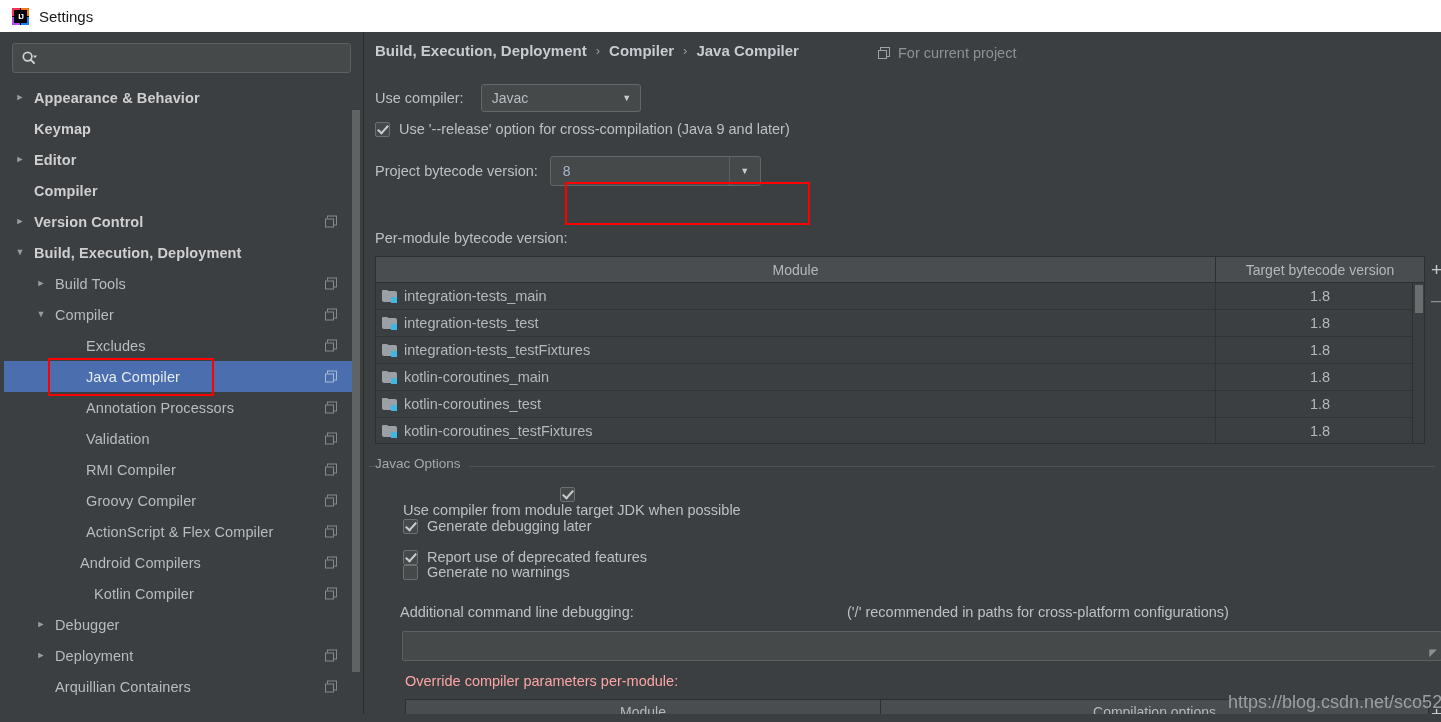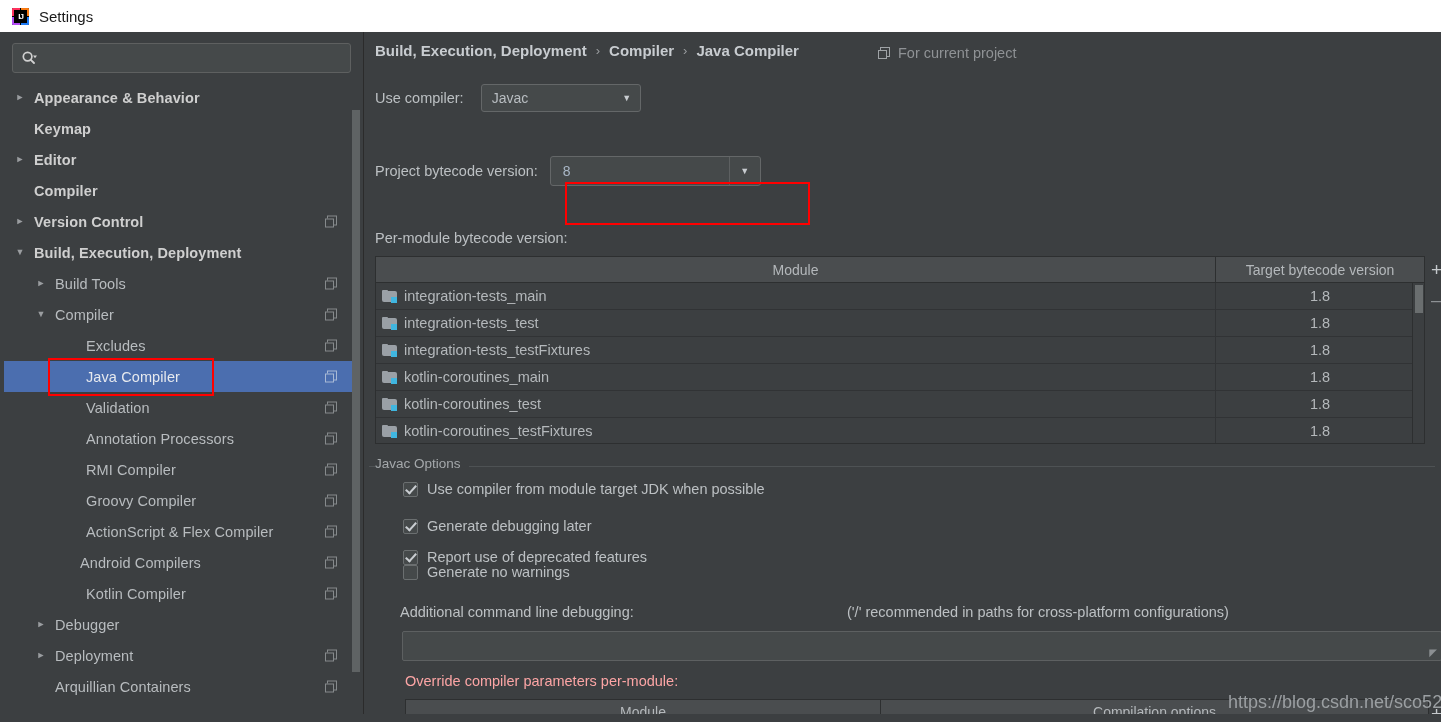--- a/index.html
+++ b/index.html
@@ -621,69 +621,69 @@
         <div class="tree-row selected" style="padding-left: 60px;">
           <span class="tree-arrow none">►</span>
           <span class="tree-label" style="margin-left: 6px;">Java Compiler</span>
           <span class="copy-badge">
             <span class="b1"></span>
             <span class="b2"></span>
           </span>
         </div>
         <div class="tree-row" style="padding-left: 60px;">
           <span class="tree-arrow none">►</span>
+          <span class="tree-label" style="margin-left: 6px;">Annotation Processors</span>
+          <span class="copy-badge">
+            <span class="b1"></span>
+            <span class="b2"></span>
+          </span>
+        </div>
+        <div class="tree-row" style="padding-left: 60px;">
+          <span class="tree-arrow none">►</span>
           <span class="tree-label" style="margin-left: 6px;">Validation</span>
           <span class="copy-badge">
             <span class="b1"></span>
             <span class="b2"></span>
           </span>
         </div>
         <div class="tree-row" style="padding-left: 60px;">
           <span class="tree-arrow none">►</span>
-          <span class="tree-label" style="margin-left: 6px;">Annotation Processors</span>
+          <span class="tree-label" style="margin-left: 6px;">RMI Compiler</span>
           <span class="copy-badge">
             <span class="b1"></span>
             <span class="b2"></span>
           </span>
         </div>
         <div class="tree-row" style="padding-left: 60px;">
           <span class="tree-arrow none">►</span>
-          <span class="tree-label" style="margin-left: 6px;">RMI Compiler</span>
+          <span class="tree-label" style="margin-left: 6px;">Groovy Compiler</span>
           <span class="copy-badge">
             <span class="b1"></span>
             <span class="b2"></span>
           </span>
         </div>
         <div class="tree-row" style="padding-left: 60px;">
           <span class="tree-arrow none">►</span>
-          <span class="tree-label" style="margin-left: 6px;">Groovy Compiler</span>
+          <span class="tree-label" style="margin-left: 6px;">ActionScript &amp; Flex Compiler</span>
           <span class="copy-badge">
             <span class="b1"></span>
             <span class="b2"></span>
           </span>
         </div>
         <div class="tree-row" style="padding-left: 60px;">
           <span class="tree-arrow none">►</span>
-          <span class="tree-label" style="margin-left: 6px;">ActionScript &amp; Flex Compiler</span>
+          <span class="tree-label" style="">Android Compilers</span>
           <span class="copy-badge">
             <span class="b1"></span>
             <span class="b2"></span>
           </span>
         </div>
         <div class="tree-row" style="padding-left: 60px;">
           <span class="tree-arrow none">►</span>
-          <span class="tree-label" style="">Android Compilers</span>
-          <span class="copy-badge">
-            <span class="b1"></span>
-            <span class="b2"></span>
-          </span>
-        </div>
-        <div class="tree-row" style="padding-left: 60px;">
-          <span class="tree-arrow none">►</span>
-          <span class="tree-label" style="margin-left: 6px; text-align: right;">Kotlin Compiler</span>
+          <span class="tree-label" style="margin-left: 14px; text-align: right;">Kotlin Compiler</span>
           <span class="copy-badge">
             <span class="b1"></span>
             <span class="b2"></span>
           </span>
         </div>
         <div class="tree-row" style="padding-left: 29px;">
           <span class="tree-arrow">►</span>
           <span class="tree-label" style="margin-left: 6px;">Debugger</span>
         </div>
         <div class="tree-row" style="padding-left: 29px;">
@@ -728,20 +728,24 @@
     </div>
 
     <div class="row-use-compiler">
       <span class="lbl">Use compiler:</span>
       <span class="combo combo-usecompiler">
         <span class="combo-value">Javac</span>
         <span class="combo-arrow">▼</span>
       </span>
     </div>
 
+    <div class="row-check-release">
+      <span class="cb checked"></span>
+      <span class="cb-label">Use '--release' option for cross-compilation (Java 9 and later)</span>
+    </div>
 
     <div class="row-bytecode">
       <span class="lbl">Project bytecode version:</span>
       <span class="combo combo-bytecode">
         <span class="combo-value">8</span>
         <span class="combo-arrow">▼</span>
       </span>
     </div>
     <div class="hl-bytecode"></div>
 
@@ -826,21 +830,21 @@
     </div>
     <div class="mt-side-btns">
       <span class="plus">+</span>
       <span class="minus">–</span>
     </div>
 
     <div class="group-javac">
       <div class="group-line"></div>
       <div class="group-title">Javac Options</div>
       <div id="javac-checks">
-          <div class="opt-row" style="top: 25px;">
+          <div class="opt-row" style="top: 31px; flex-direction: column;">
             <span class="cb checked"></span>
             <span class="cb-label">Use compiler from module target JDK when possible</span>
           </div>
           <div class="opt-row" style="top: 62px;">
             <span class="cb checked"></span>
             <span class="cb-label">Generate debugging later</span>
           </div>
           <div class="opt-row" style="top: 93px;">
             <span class="cb checked"></span>
             <span class="cb-label">Report use of deprecated features</span>

